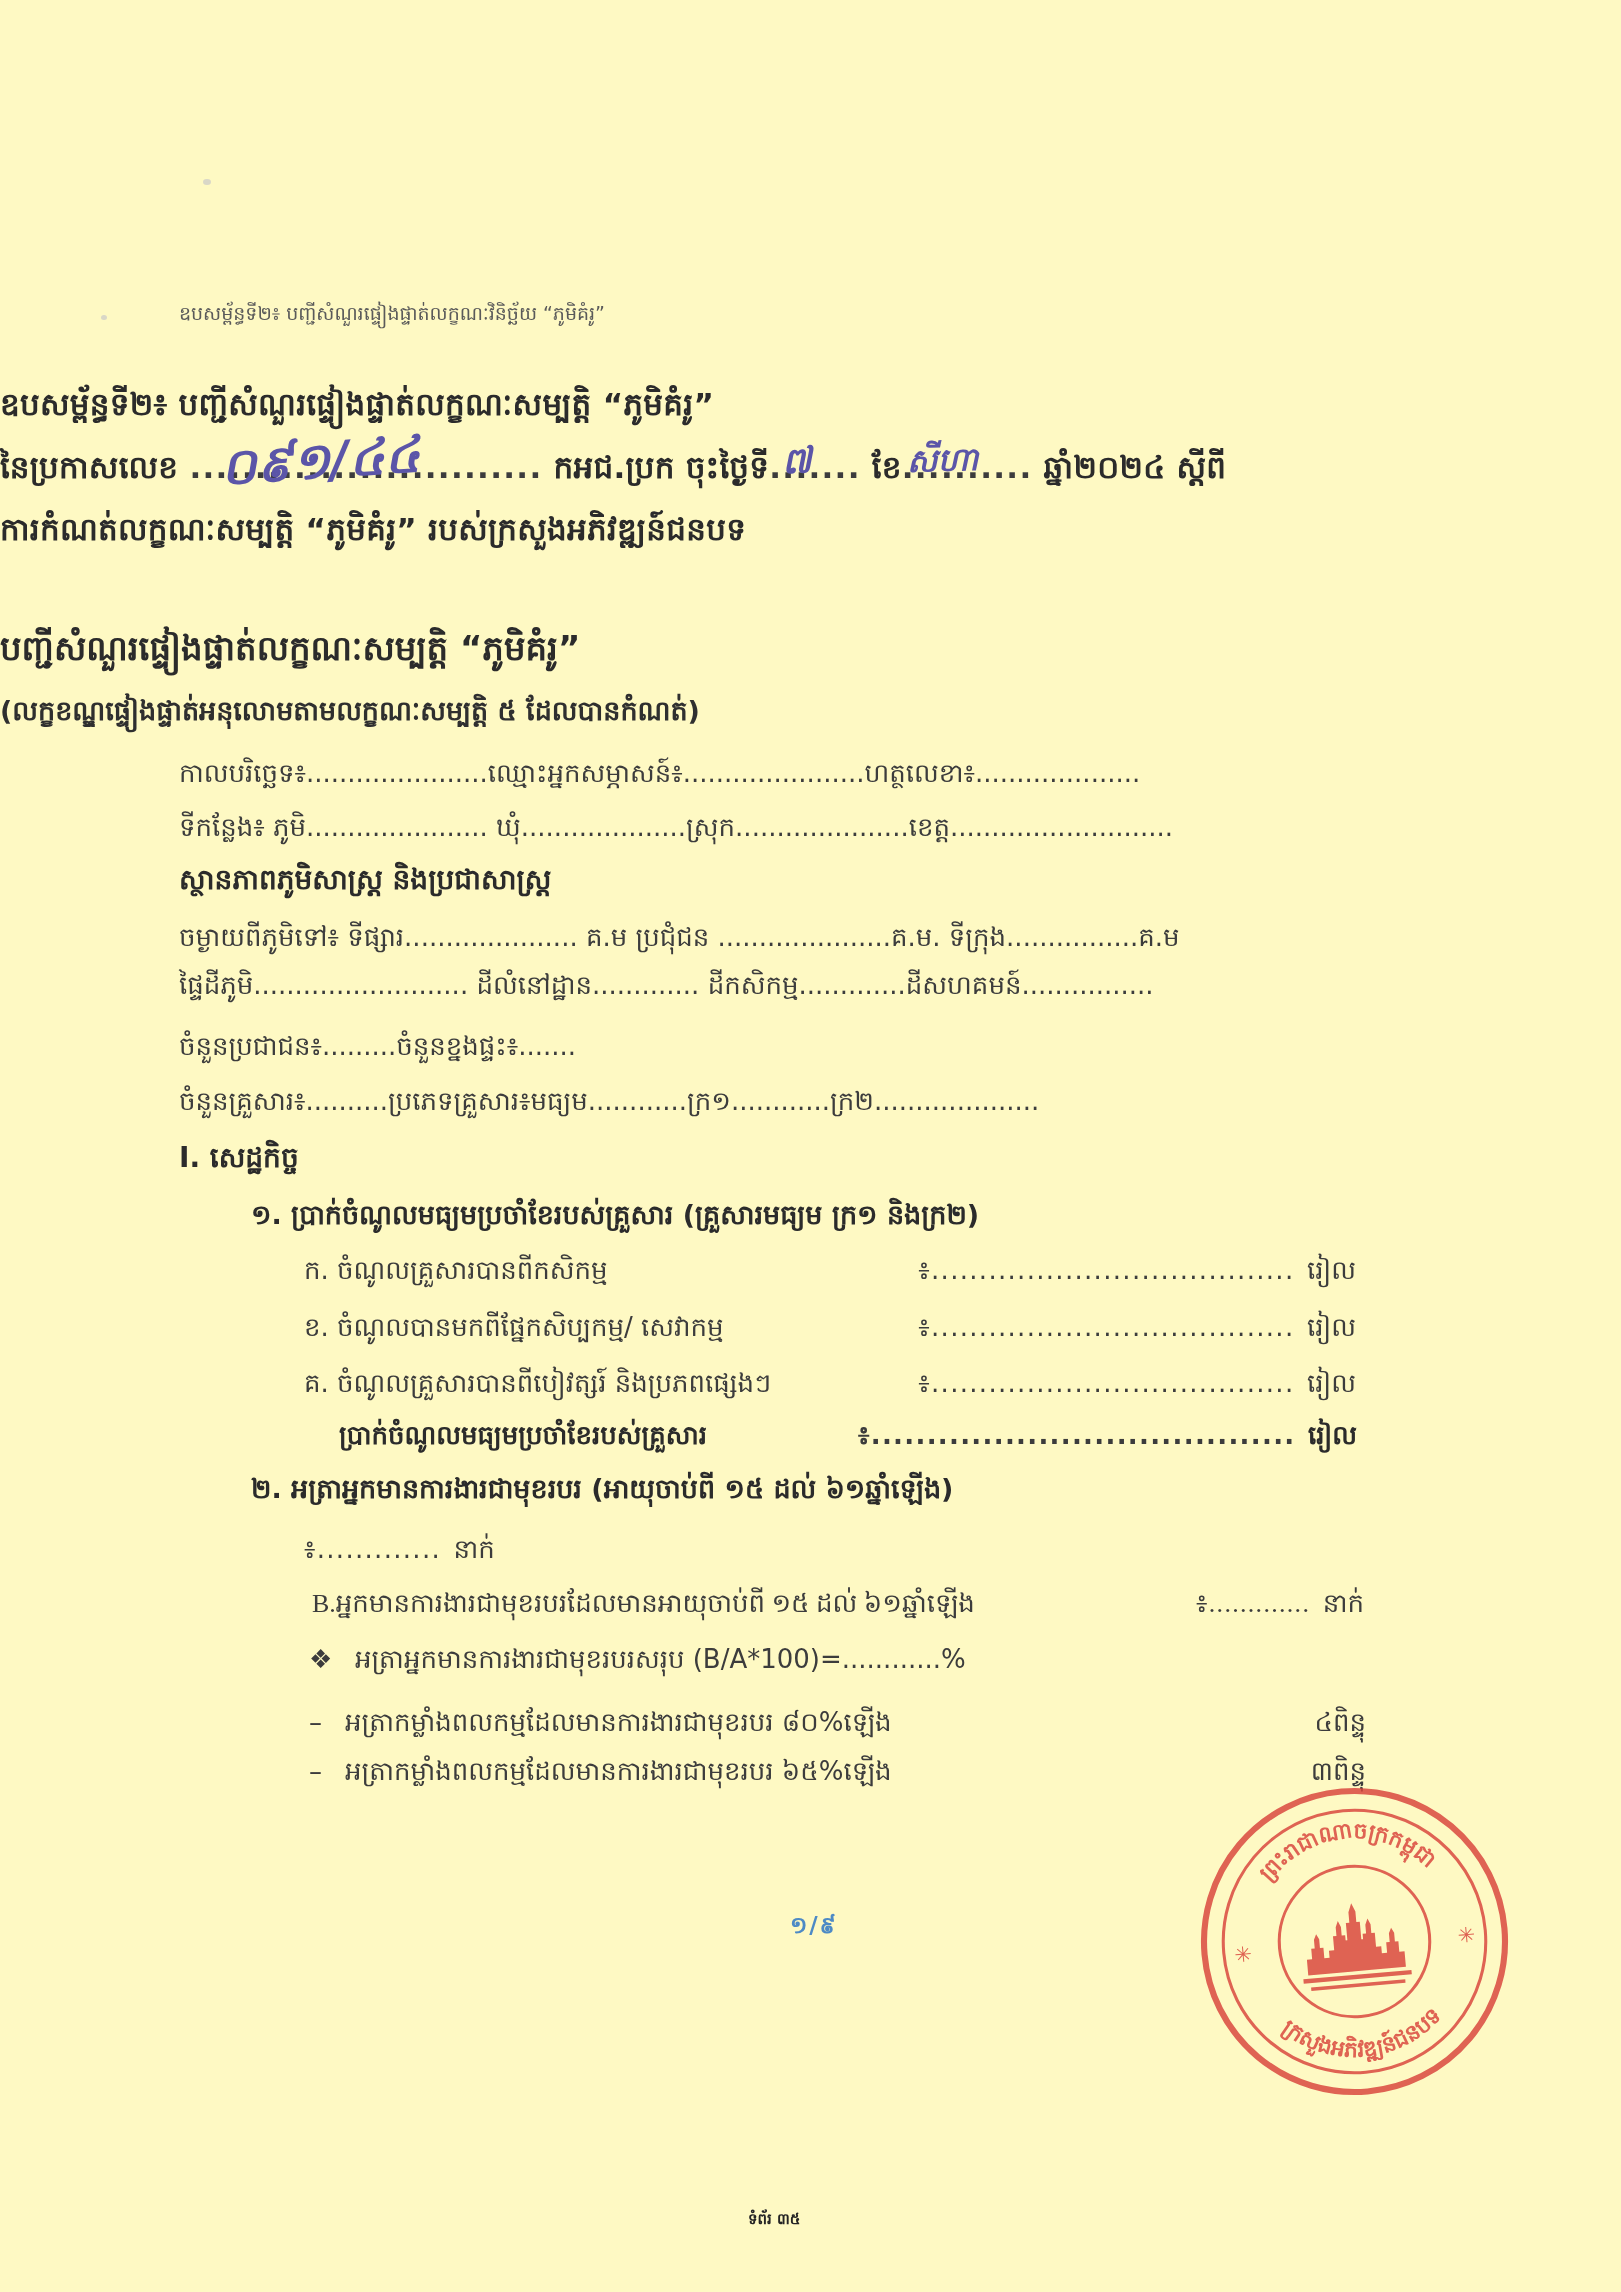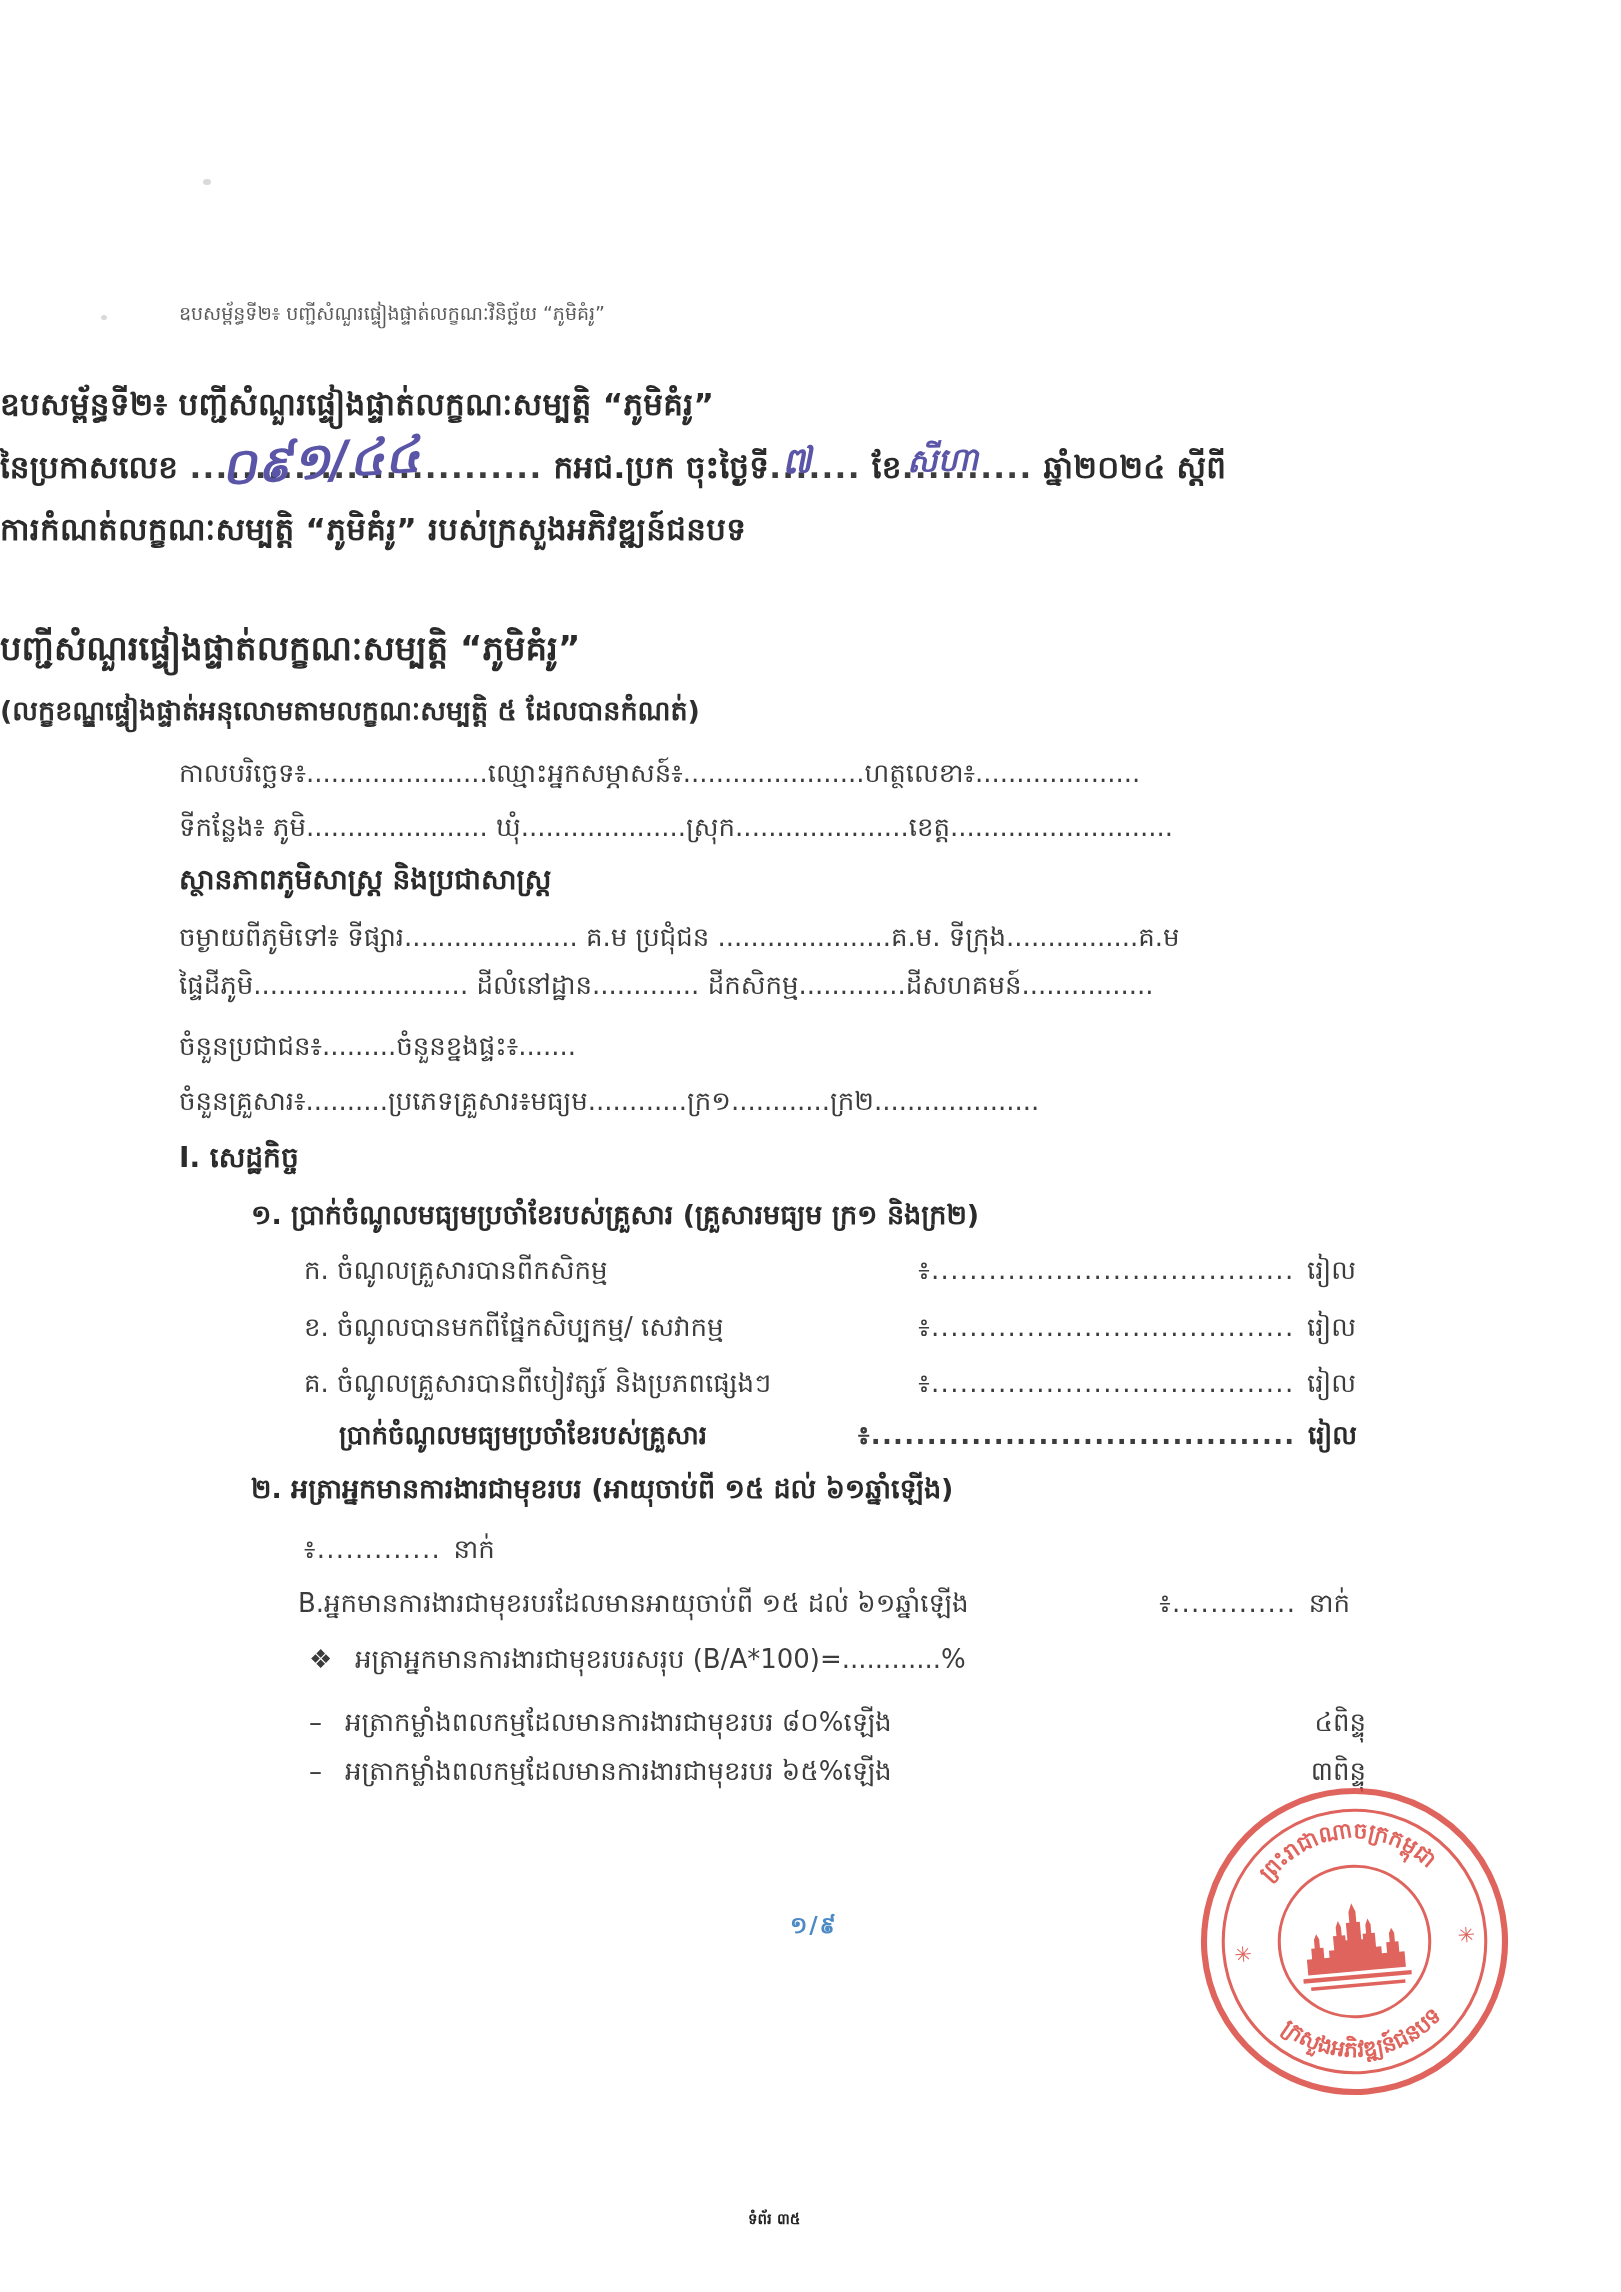--- a/index.html
+++ b/index.html
@@ -1,20 +1,20 @@
 <!DOCTYPE html>
 <html style="font-size:14.3px"><head>
 <meta charset="utf-8">
 <style>
   html,body{margin:0;padding:0;background:#e8e8e8;}
   .page{
     position:relative;
     width:1621px;height:2293px;
     margin:0 auto;
-    background:#ffffff;
+    background:#fef9c3;
     overflow:hidden;
     font-family:"DejaVu Sans", sans-serif;
     color:#3a3a3a;
   }
   .abs{position:absolute;white-space:nowrap;}
   .b{font-weight:bold;}
   .center{left:0;width:100%;text-align:left;}
   .body-text{font-size:26px;color:#3c3c3c;}
   .title-text{font-size:31px;color:#2b2b2b;font-weight:bold;letter-spacing:0.3px;}
   .dots{letter-spacing:1.3px;color:#3c3c3c;}
@@ -108,21 +108,21 @@
 
   <div class="abs" style="left:251px;top:1472px;font-size:27px;font-weight:bold;color:#2b2b2b;white-space:nowrap;">២. អត្រាអ្នកមានការងារជាមុខរបរ (អាយុចាប់ពី ១៥ ដល់ ៦១ឆ្នាំឡើង)</div>
 
   <div class="row body-text" style="left:304px;top:1533px;width:1052px;">
     <span class="cluster">
         <span class="dots">៖.............</span>
         <span class="unit">នាក់</span>
       </span>
   </div>
 
-  <div class="row body-text" style="left:298px;top:1587px;width:1052px;">
+  <div class="row body-text" style="left:312px;top:1587px;width:1052px;font-family:Liberation Serif, serif;">
     <span>B.អ្នកមានការងារជាមុខរបរដែលមានអាយុចាប់ពី ១៥ ដល់ ៦១ឆ្នាំឡើង</span>
     <span class="cluster">
         <span class="dots">៖.............</span>
         <span class="unit">នាក់</span>
       </span>
   </div>
 
   <div class="abs body-text" style="left:309px;top:1643px;">
     <span>❖</span>
     <span style="margin-left:14.3px;">អត្រាអ្នកមានការងារជាមុខរបរសរុប (B/A*100)=............%</span>

